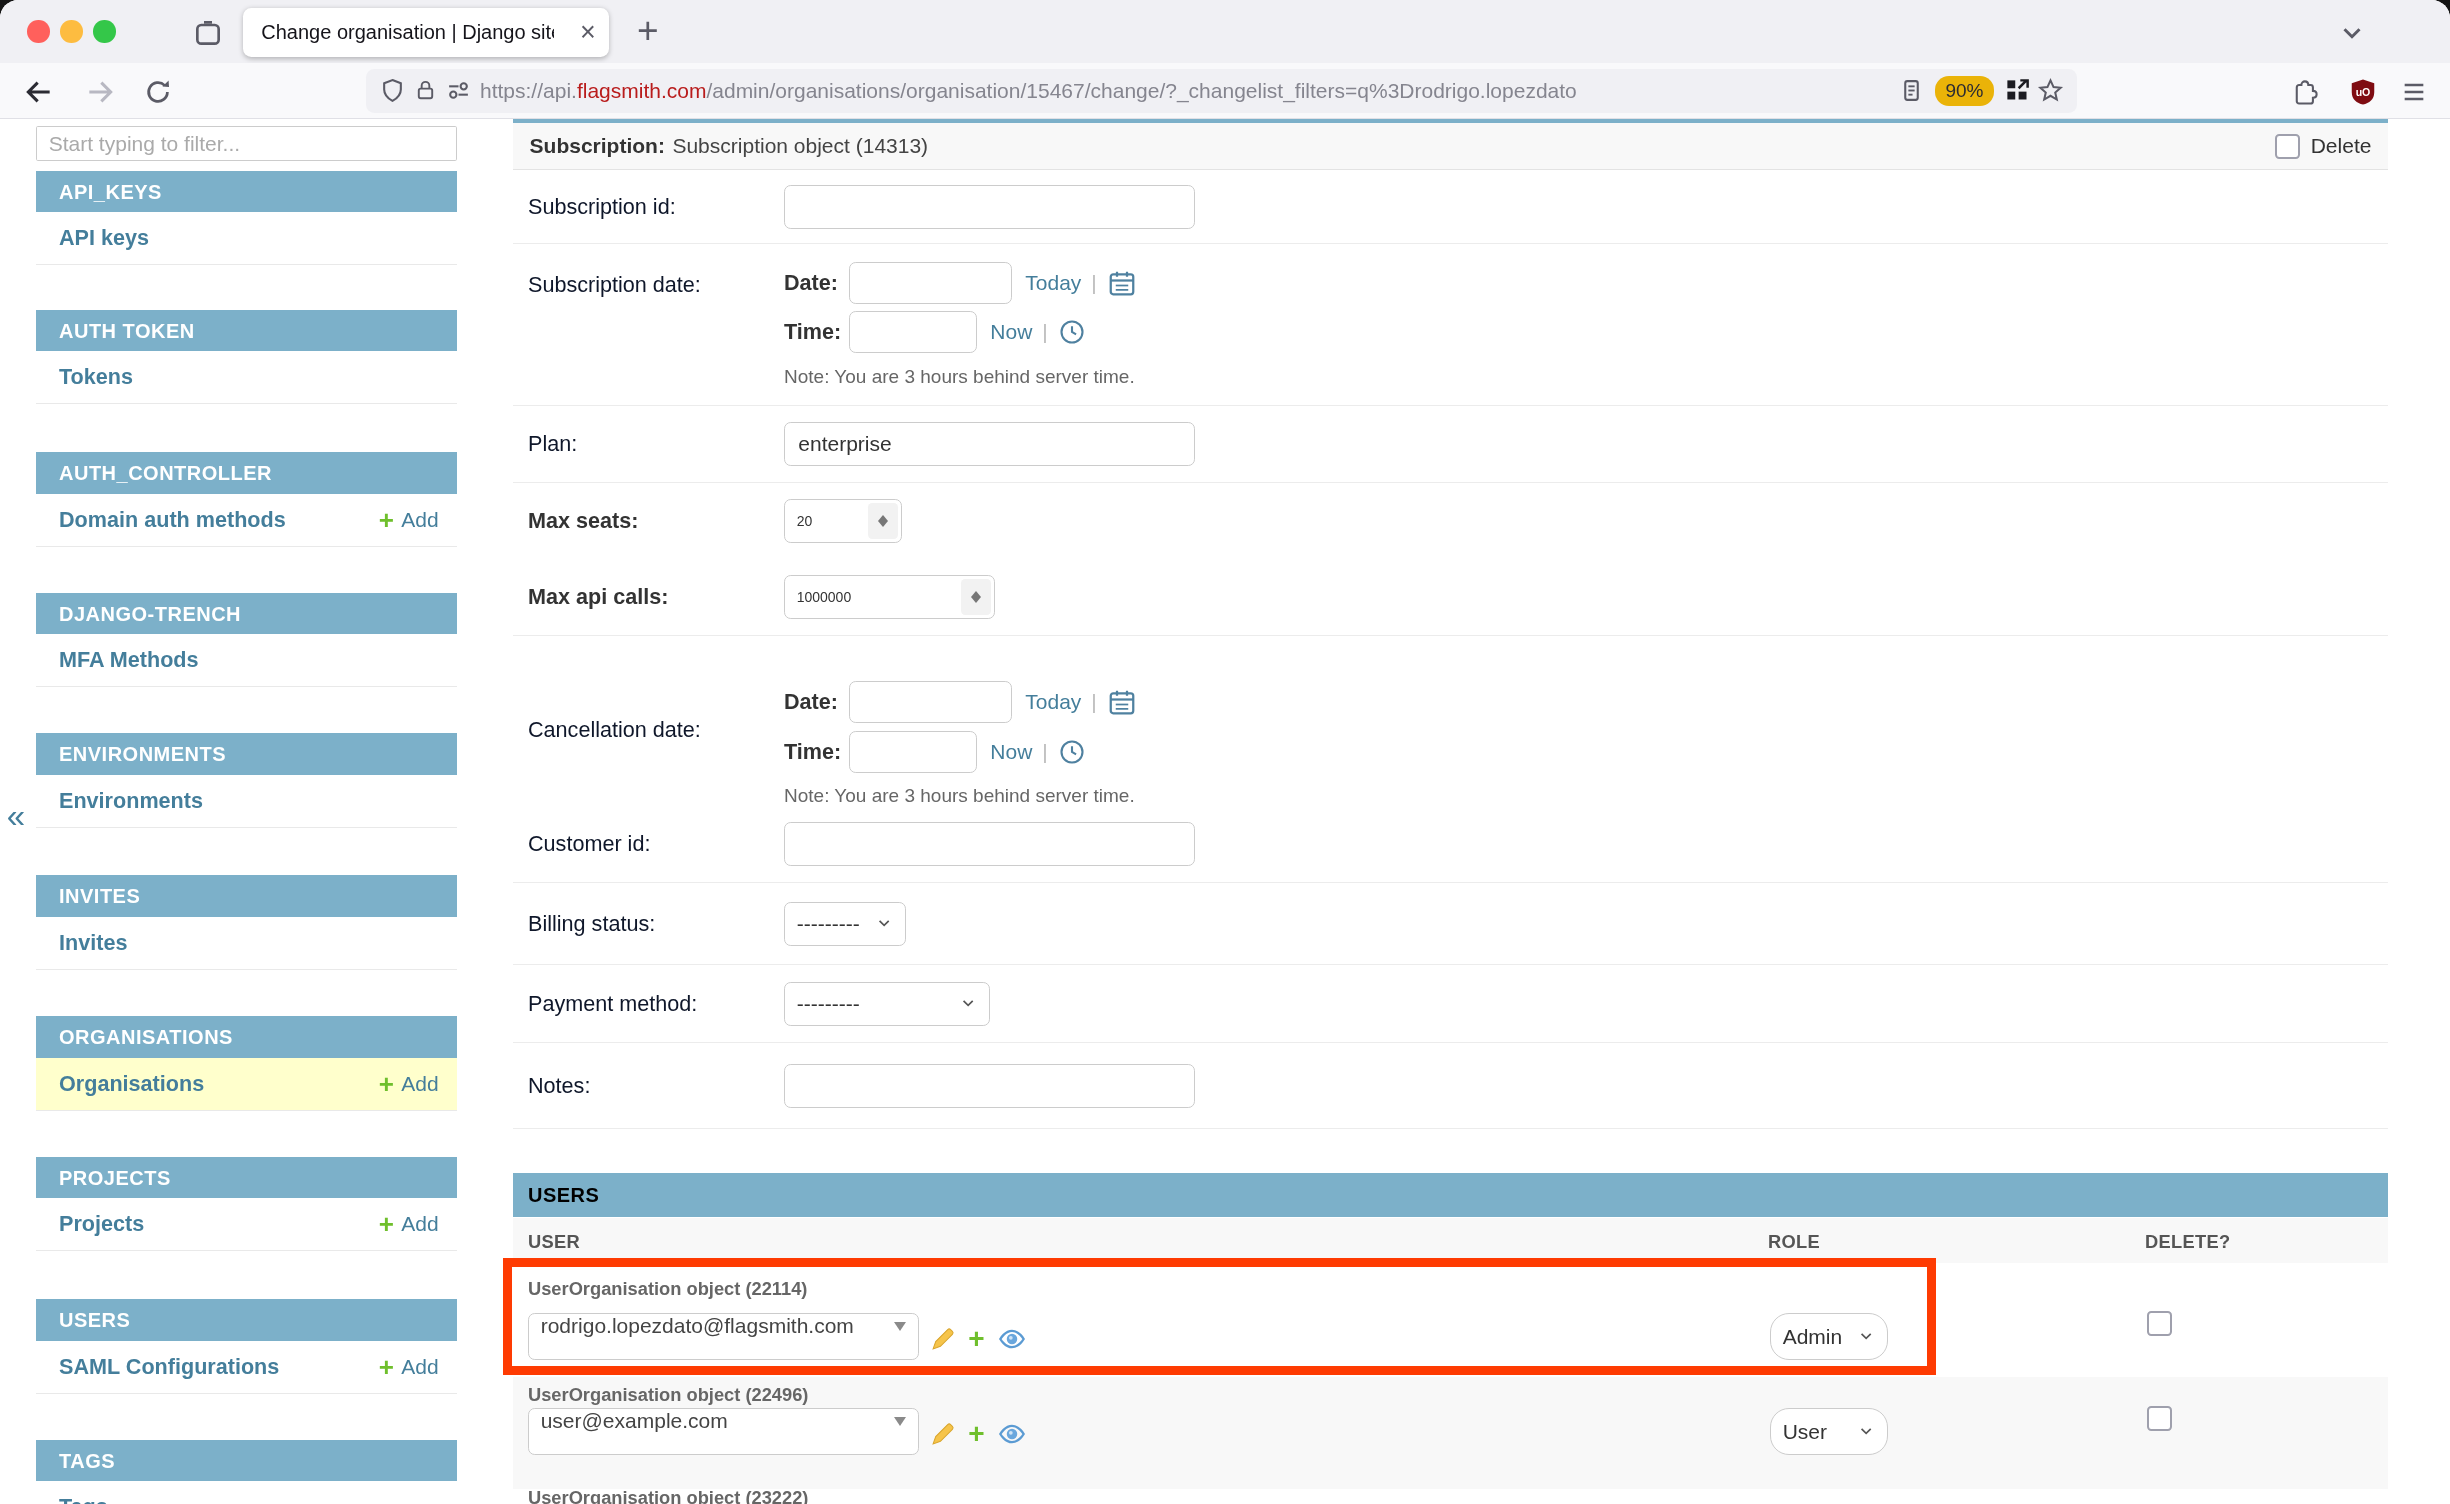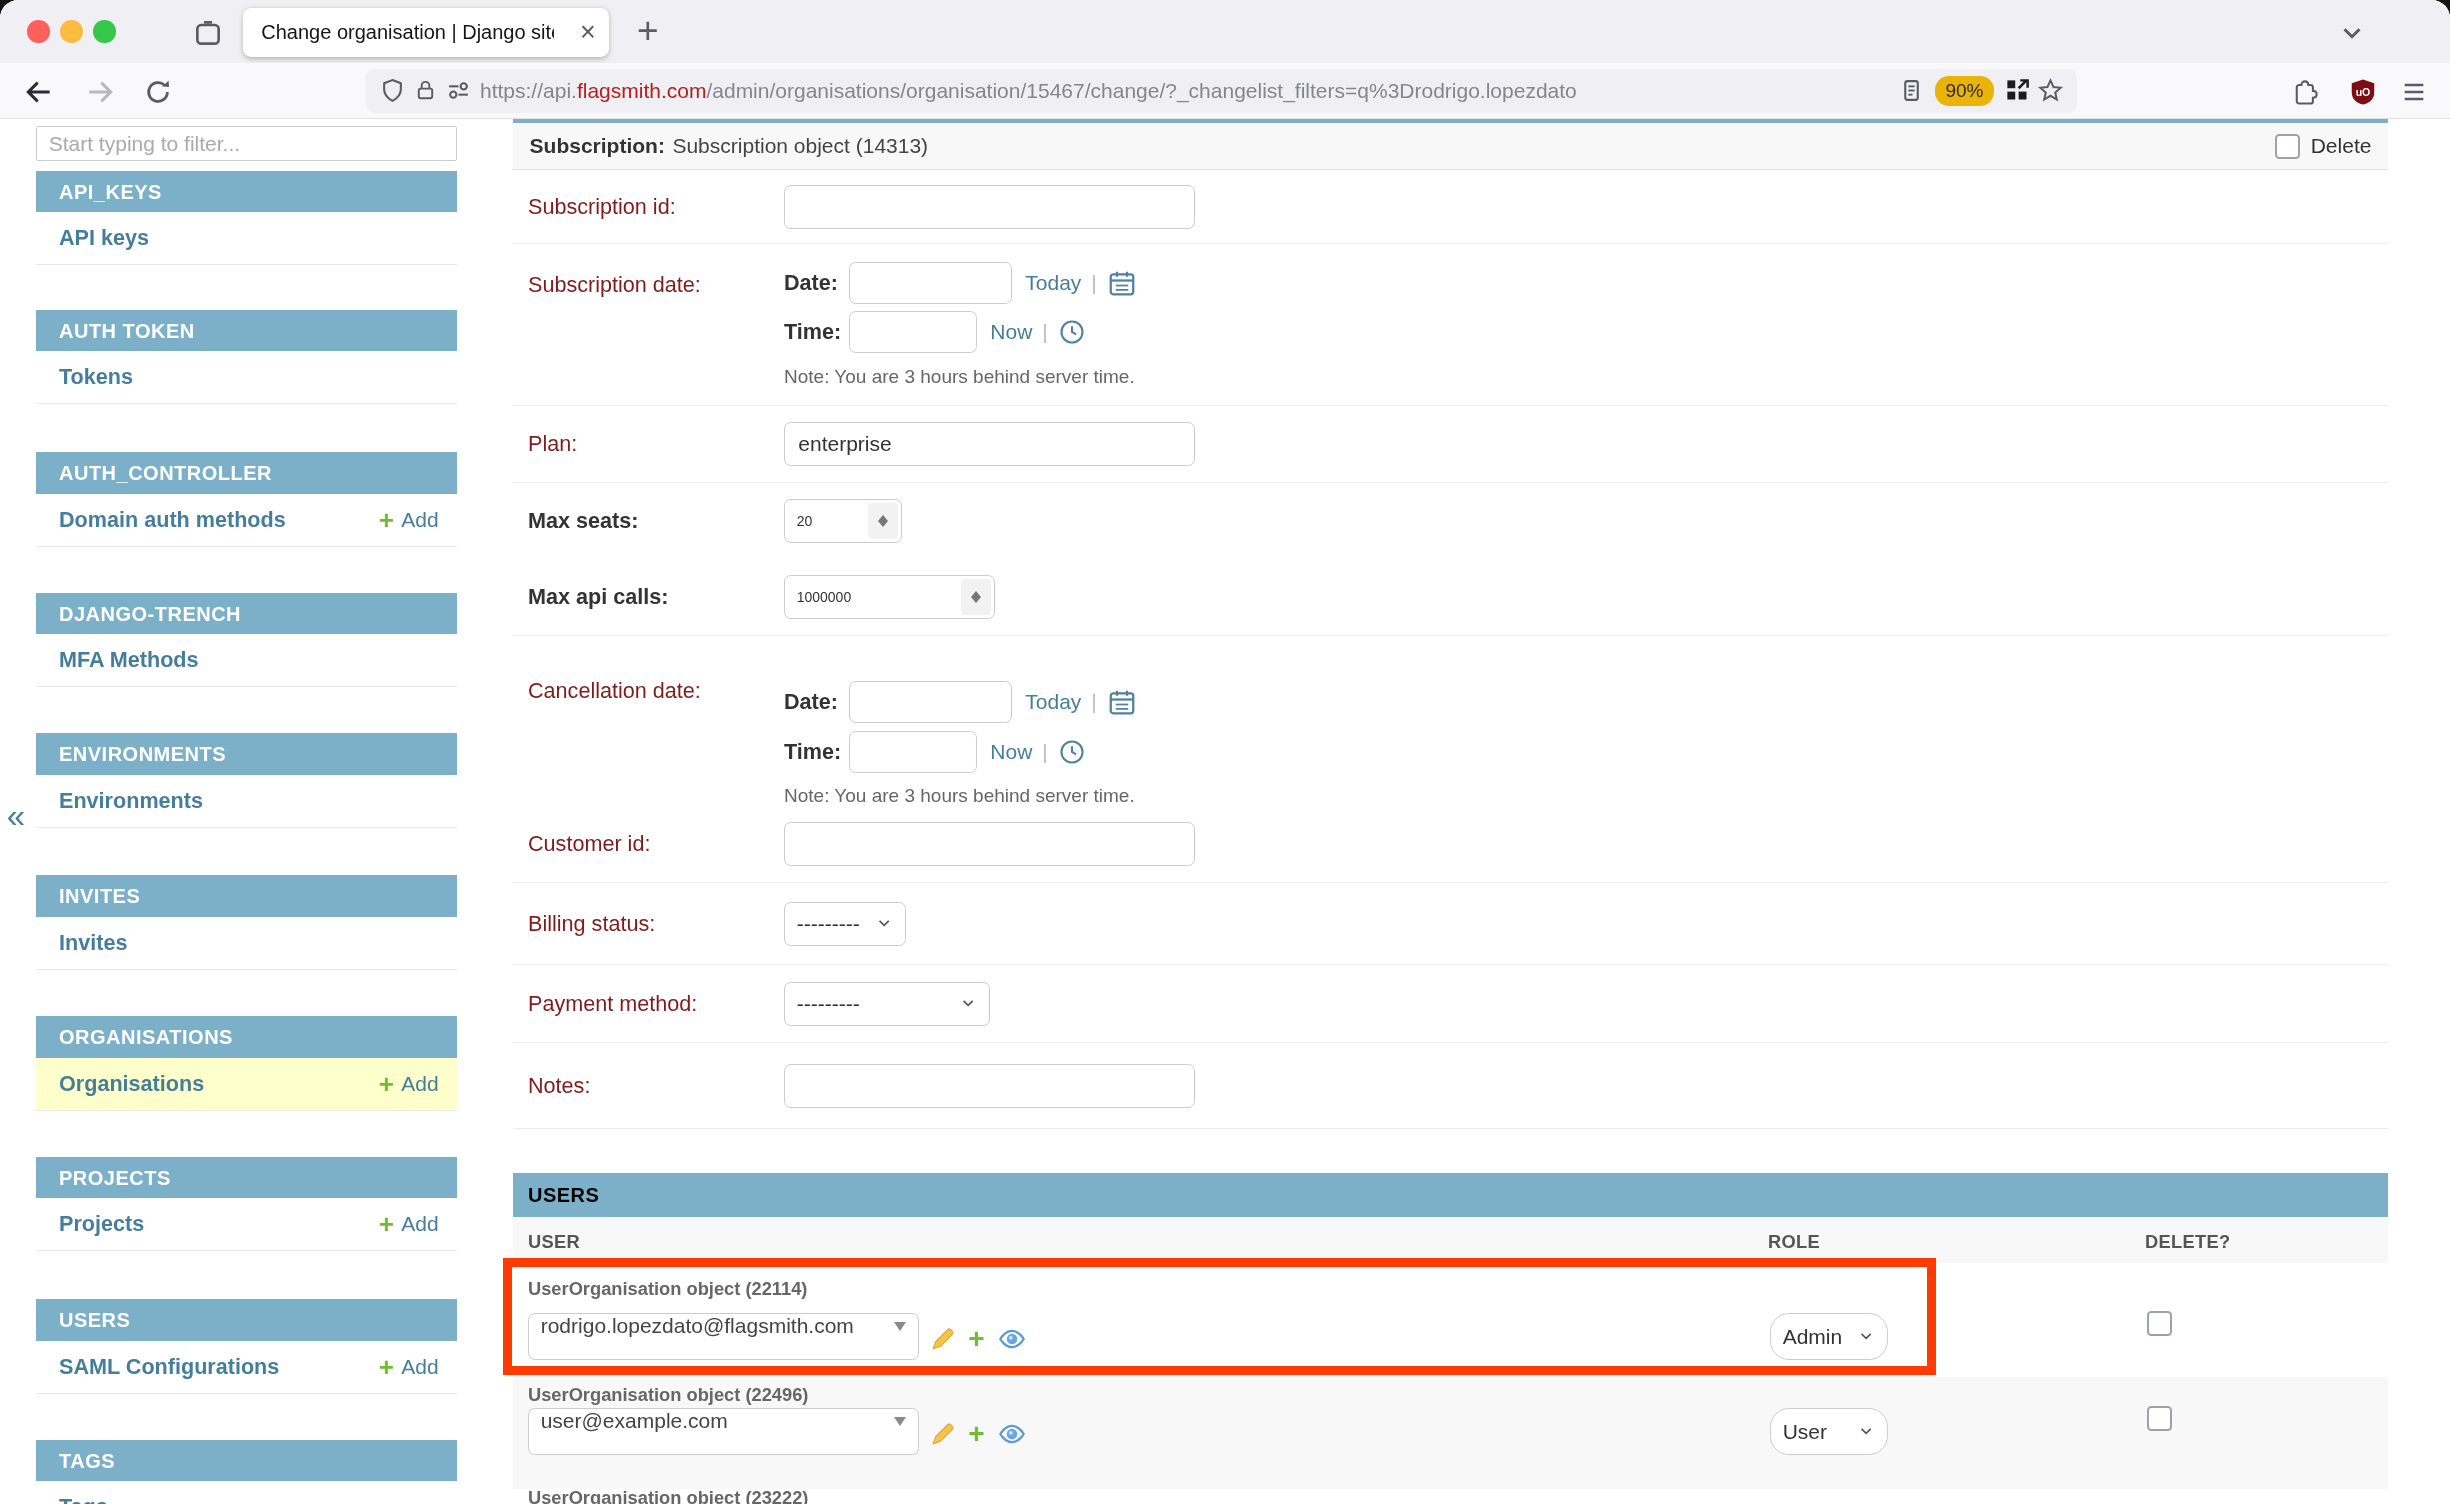--- a/index.html
+++ b/index.html
@@ -36,21 +36,21 @@
 .collapse{position:absolute;left:6.7px;top:797px;font-size:33px;color:#447e9b;cursor:pointer}
 
 .topline{position:absolute;left:513px;top:119px;width:1875px;height:4.2px;background:#7cb0c9}
 .modhdr{position:absolute;left:513px;top:123px;width:1875px;height:47px;background:#f8f8f8;border-bottom:0.8px solid #e3e3e3;display:flex;align-items:center;padding:0 16.6px}
 .modhdr .tb{font-size:21px;color:#333;font-weight:700}
 .modhdr .tr{font-size:21px;color:#444;margin-left:7.5px}
 .delwrap{margin-left:auto;display:flex;align-items:center;gap:10.8px}
 .checkbox{width:25px;height:25px;border:2.5px solid #9fa0ad;border-radius:4.2px;background:#fff;cursor:pointer;flex-shrink:0}
 .frow{position:absolute;left:513px;width:1875px;border-bottom:0.8px solid #ececec;display:flex;align-items:center;padding-left:15px;background:#fff}
 .frow.dt{align-items:flex-start}
-.flabel{width:256px;font-size:21.6px;color:#7f1d1d;flex-shrink:0}
+.flabel{width:256px;font-size:21.6px;color:#0f172a;flex-shrink:0}
 .flabel.req{color:#333;font-weight:700}
 .tinput{height:44px;border:0.8px solid #ccc;border-radius:6.7px;font-size:21px;color:#333;padding:0 13.3px;background:#fff}
 .w-big{width:411px}
 .dtcol{display:flex;flex-direction:column}
 .dtline{display:flex;align-items:center;height:42px;margin-bottom:7.5px}
 .dtlab{font-size:21.6px;font-weight:700;color:#333;width:65px}
 .dinput{width:163px;height:42px;border:0.8px solid #ccc;border-radius:6.7px;font-size:21px;padding:0 11.7px}
 .minput{width:128px;height:42px;border:0.8px solid #ccc;border-radius:6.7px;font-size:21px;padding:0 11.7px}
 .dtlink{color:#447e9b;font-size:21px;margin-left:13.3px;cursor:pointer}
 .dtsep{color:#bbb;font-size:21px;margin:0 10px}
@@ -342,21 +342,21 @@
     <div class="numbox" style="width:211px">
       <input style="padding-right: 38px;" value="1000000">
       <span class="spin">
           <span class="up"></span>
           <span class="dn"></span>
         </span>
     </div>
   </div>
 
   <div class="frow dt" style="top:636px;height:171px">
-    <span class="flabel" style="margin-top:42px">Cancellation date:</span>
+    <span class="flabel" style="margin-top:81px">Cancellation date:</span>
     <div class="dtcol" style="padding-top:45px">
       <div class="dtline">
         <span class="dtlab">Date:</span>
         <input class="dinput" style="">
         <span class="dtlink">Today</span>
         <span class="dtsep">|</span>
         <span class="icon-btn">
             <svg width="30" height="30" viewBox="0 0 24 24">
               <rect x="3" y="5" width="18" height="16" rx="2" fill="none" stroke="#4f81a0" stroke-width="1.8"></rect>
               <line x1="3" y1="10" x2="21" y2="10" stroke="#4f81a0" stroke-width="1.8"></line>

